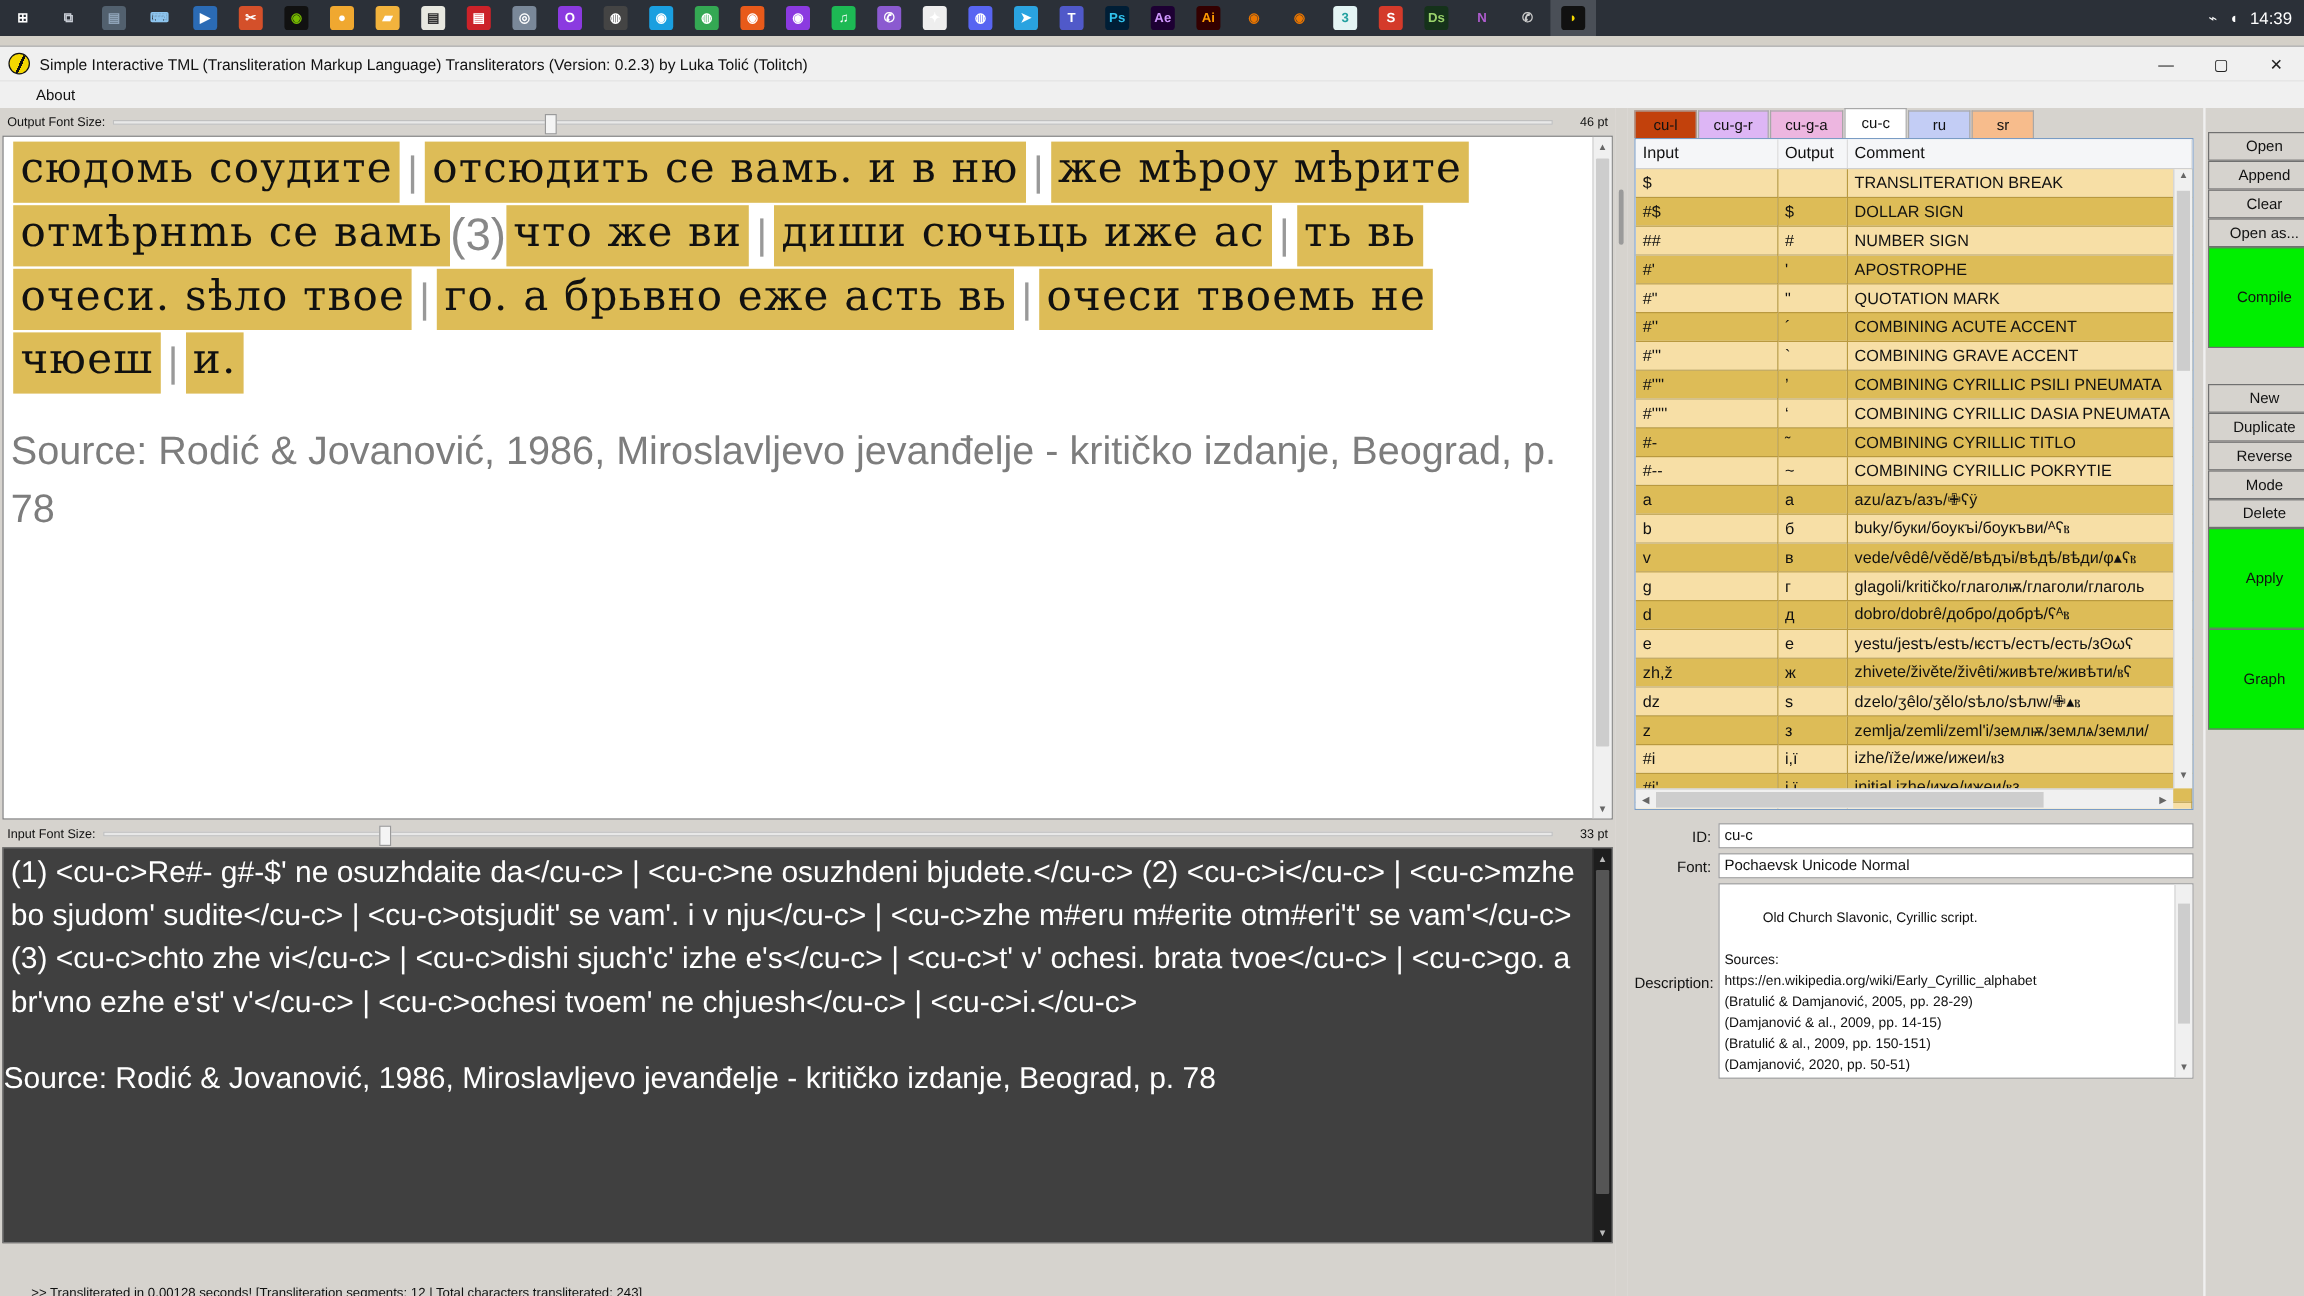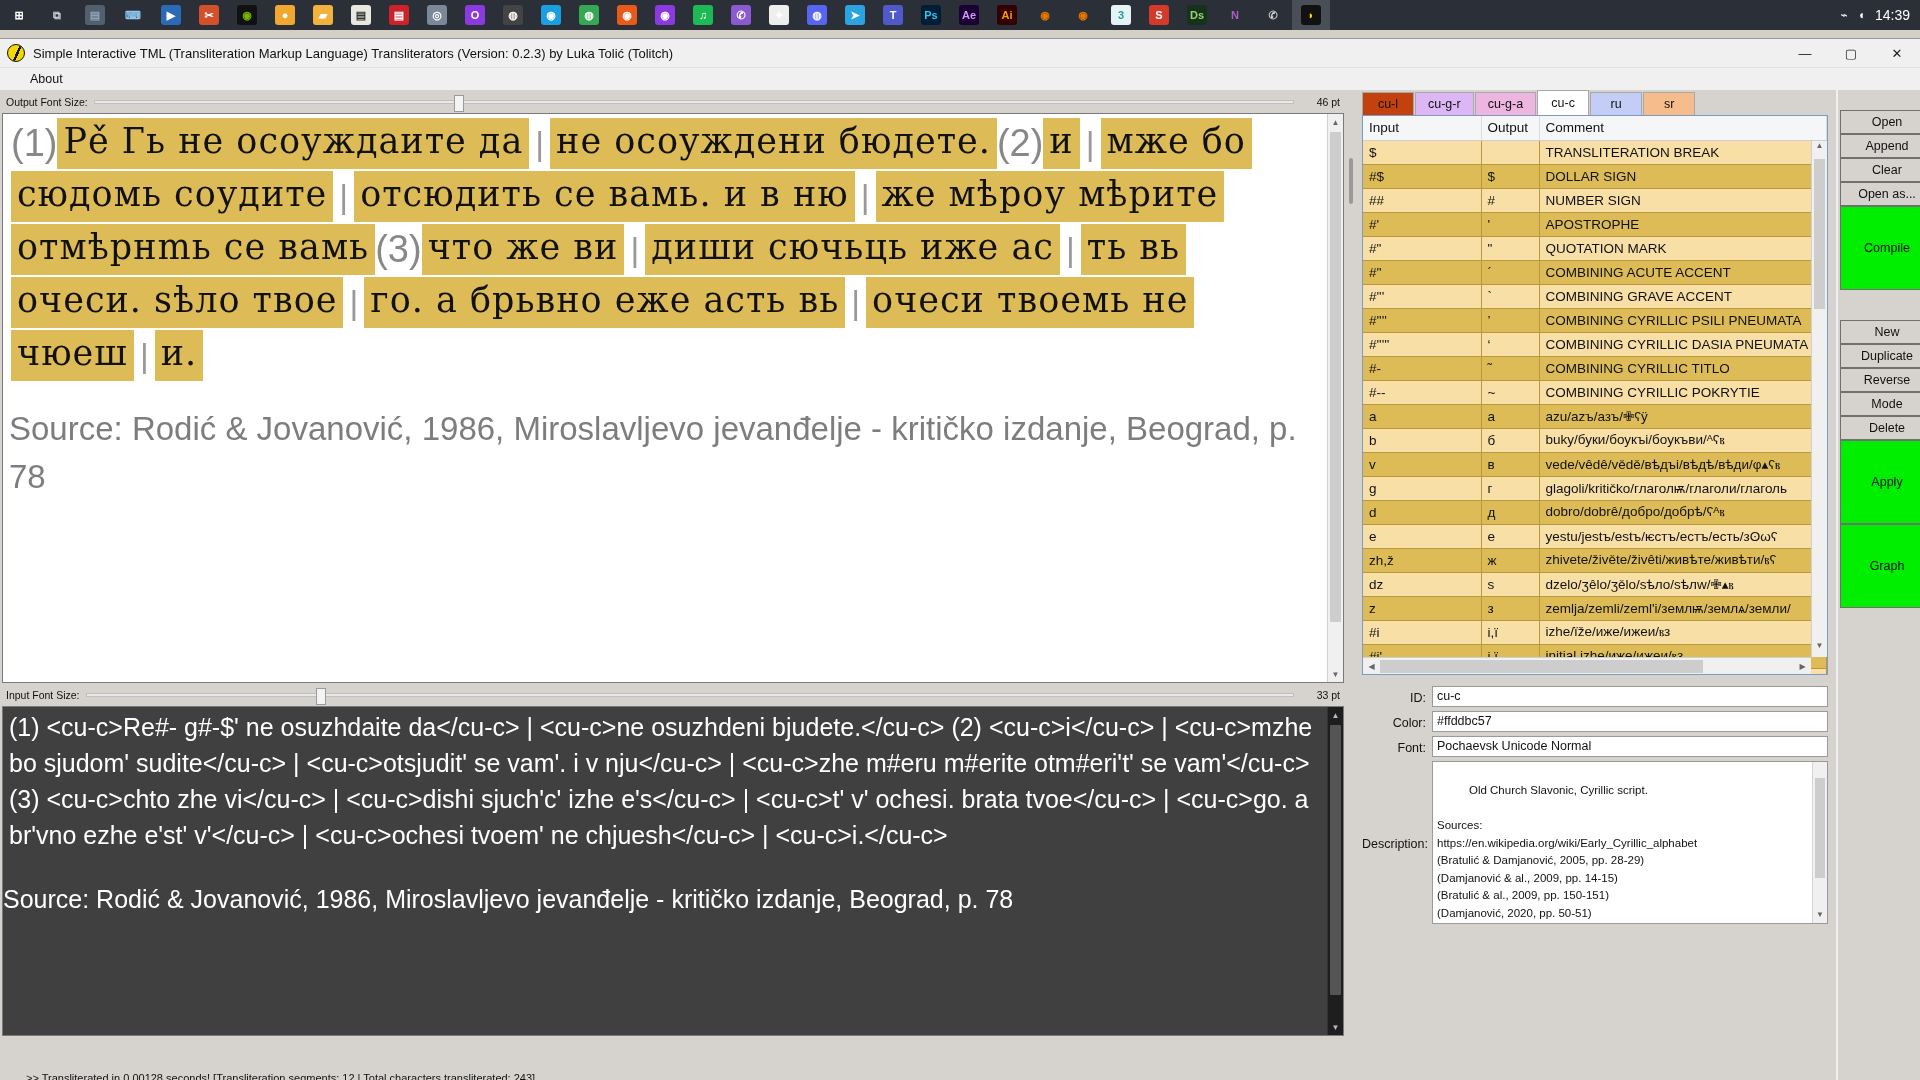--- a/index.html
+++ b/index.html
@@ -370,21 +370,20 @@
     <div class="slider-row">
       <span class="slider-label">Output Font Size:</span>
       <span class="slider-track">
         <span class="slider-thumb" style="left:30%"></span>
       </span>
       <span class="slider-value">46 pt</span>
     </div>
 
     <div id="output-pane">
       <div id="output-content">
-          <div class="ocs-line"><span class="num">(1)</span><span class="hl">Рѐ́ Гь не осоуждаите да</span><span class="sep">|</span><span class="hl">не осоуждени бюдете.</span><span class="num">(2)</span><span class="hl">и</span><span class="sep">|</span><span class="hl">мже бо</span></div>
           <div class="ocs-line"><span class="hl">сюдомь соудите</span><span class="sep">|</span><span class="hl">отсюдить се вамь. и в ню</span><span class="sep">|</span><span class="hl">же мѣроу мѣрите</span></div>
           <div class="ocs-line"><span class="hl">отмѣрнmь се вамь</span><span class="num">(3)</span><span class="hl">что же ви</span><span class="sep">|</span><span class="hl">диши сючьць иже ас</span><span class="sep">|</span><span class="hl">ть вь</span></div>
           <div class="ocs-line"><span class="hl">очеси. sѣло твое</span><span class="sep">|</span><span class="hl">го. а брьвно еже аcть вь</span><span class="sep">|</span><span class="hl">очеси твоемь не</span></div>
           <div class="ocs-line"><span class="hl">чюеш</span><span class="sep">|</span><span class="hl">и.</span></div>
         </div>
       <div id="output-source">Source: Rodić &amp; Jovanović, 1986, Miroslavljevo jevanđelje - kritičko izdanje, Beograd, p. 78</div>
       <div class="vscroll">
         <div class="arrow">▲</div>
         <div class="thumb" style="top:18px;height:490px"></div>
         <div class="arrow" style="position:absolute;bottom:0;left:0;right:0">▼</div>
@@ -572,24 +571,20 @@
             <div class="thumb"></div>
           </div>
         <div class="arrow">▶</div>
       </div>
     </div>
 
     <div id="props">
       <div class="prop-row">
         <div class="prop-label">ID:</div>
         <div class="prop-field">cu-c</div>
-      </div>
-      <div class="prop-row">
-        <div class="prop-label">Color:</div>
-        <div class="prop-field">#ffddbc57</div>
       </div>
       <div class="prop-row">
         <div class="prop-label">Font:</div>
         <div class="prop-field">Pochaevsk Unicode Normal</div>
       </div>
       <div class="prop-row">
         <div class="prop-label">Description:</div>
         <div id="desc-box">
           <span id="desc-text">Old Church Slavonic, Cyrillic script.
 

